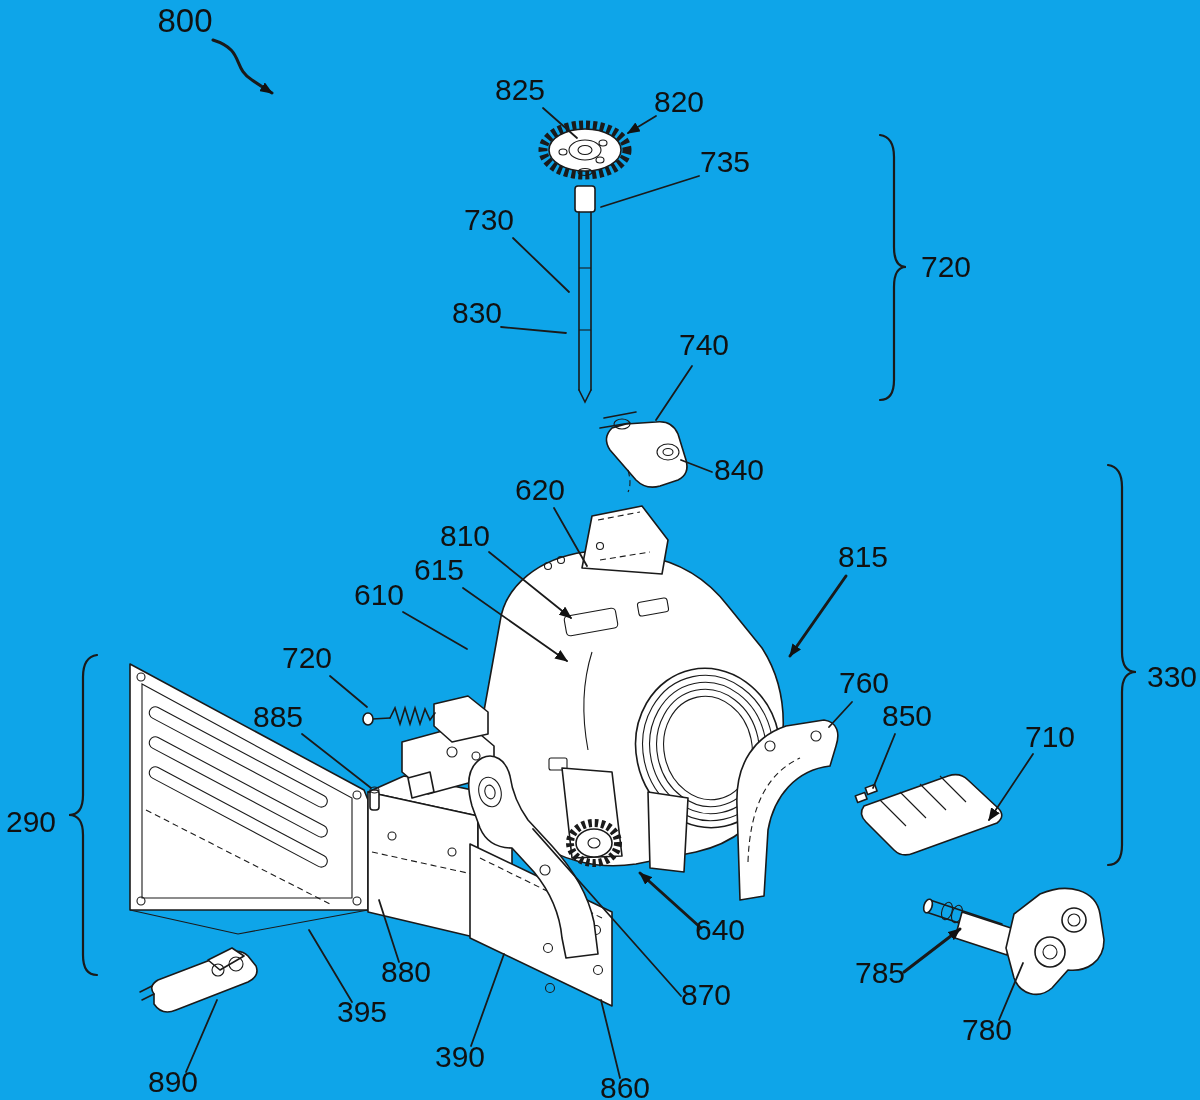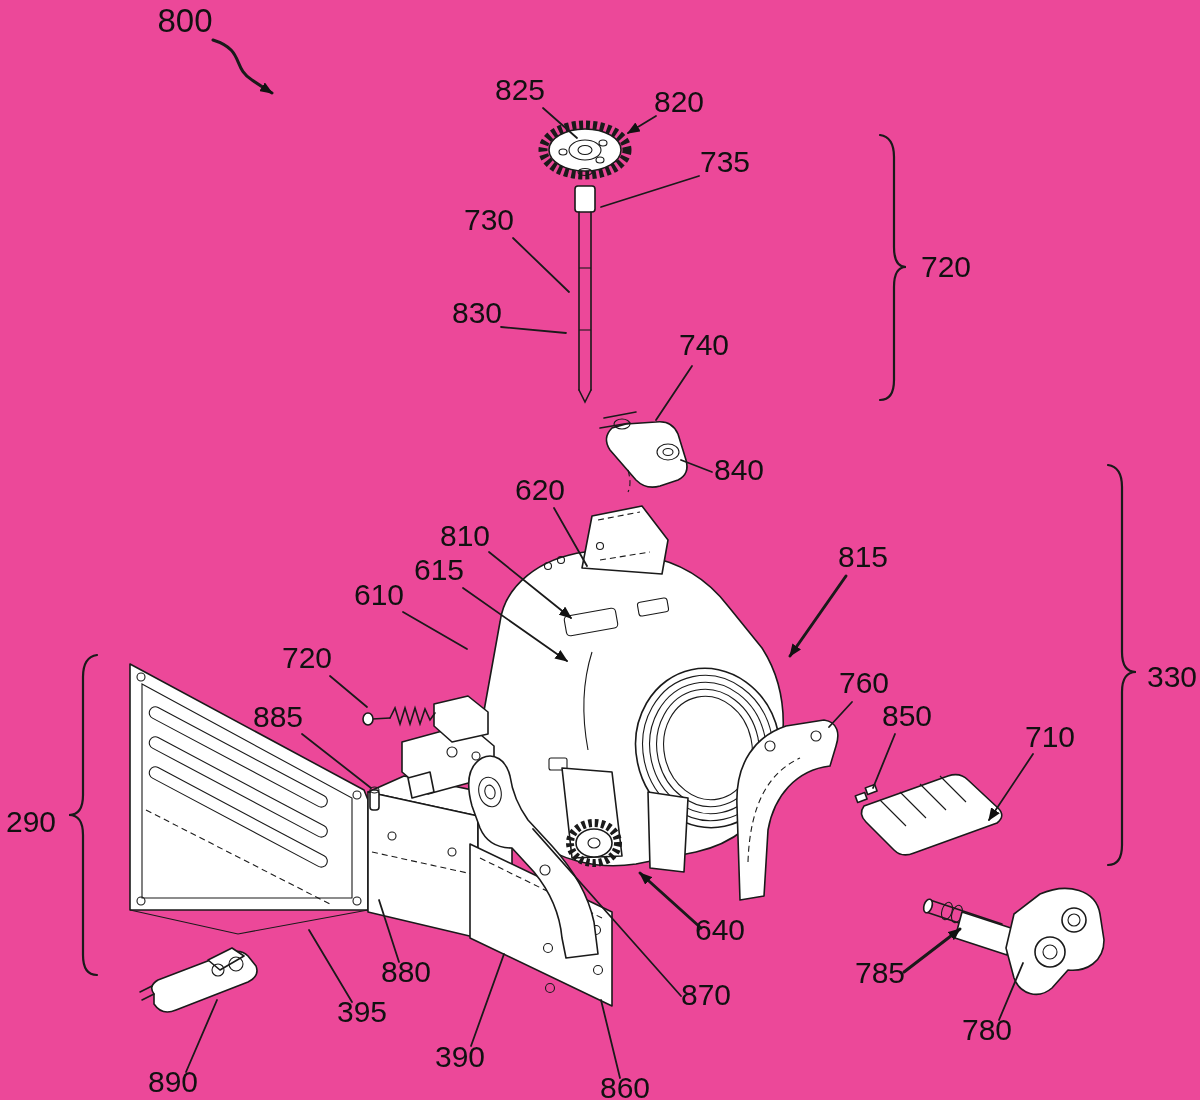--- a/index.html
+++ b/index.html
@@ -1,20 +1,20 @@
 <!DOCTYPE html>
 <html><head>
 <meta charset="utf-8">
 <style>
   html, body { margin: 0; padding: 0; background: #ffffff; }
   .canvas {
     position: relative;
     width: 1200px;
     height: 1100px;
-    background: #ec4899;
+    background: #0ea5e9;
     overflow: hidden;
     font-family: "Liberation Sans", sans-serif;
   }
   svg { position: absolute; left: 0; top: 0; }
   .part   { fill: #ffffff; stroke: #1a1a1a; stroke-width: 1.6; stroke-linejoin: round; }
   .ln     { fill: none; stroke: #1a1a1a; stroke-width: 1.6; stroke-linecap: round; }
   .thin   { fill: none; stroke: #1a1a1a; stroke-width: 1.1; }
   .dash   { fill: none; stroke: #1a1a1a; stroke-width: 1.1; stroke-dasharray: 6 4; }
   .teeth  { fill: none; stroke: #1a1a1a; }
   .leader { fill: none; stroke: #1a1a1a; stroke-width: 1.8; stroke-linecap: round; }

